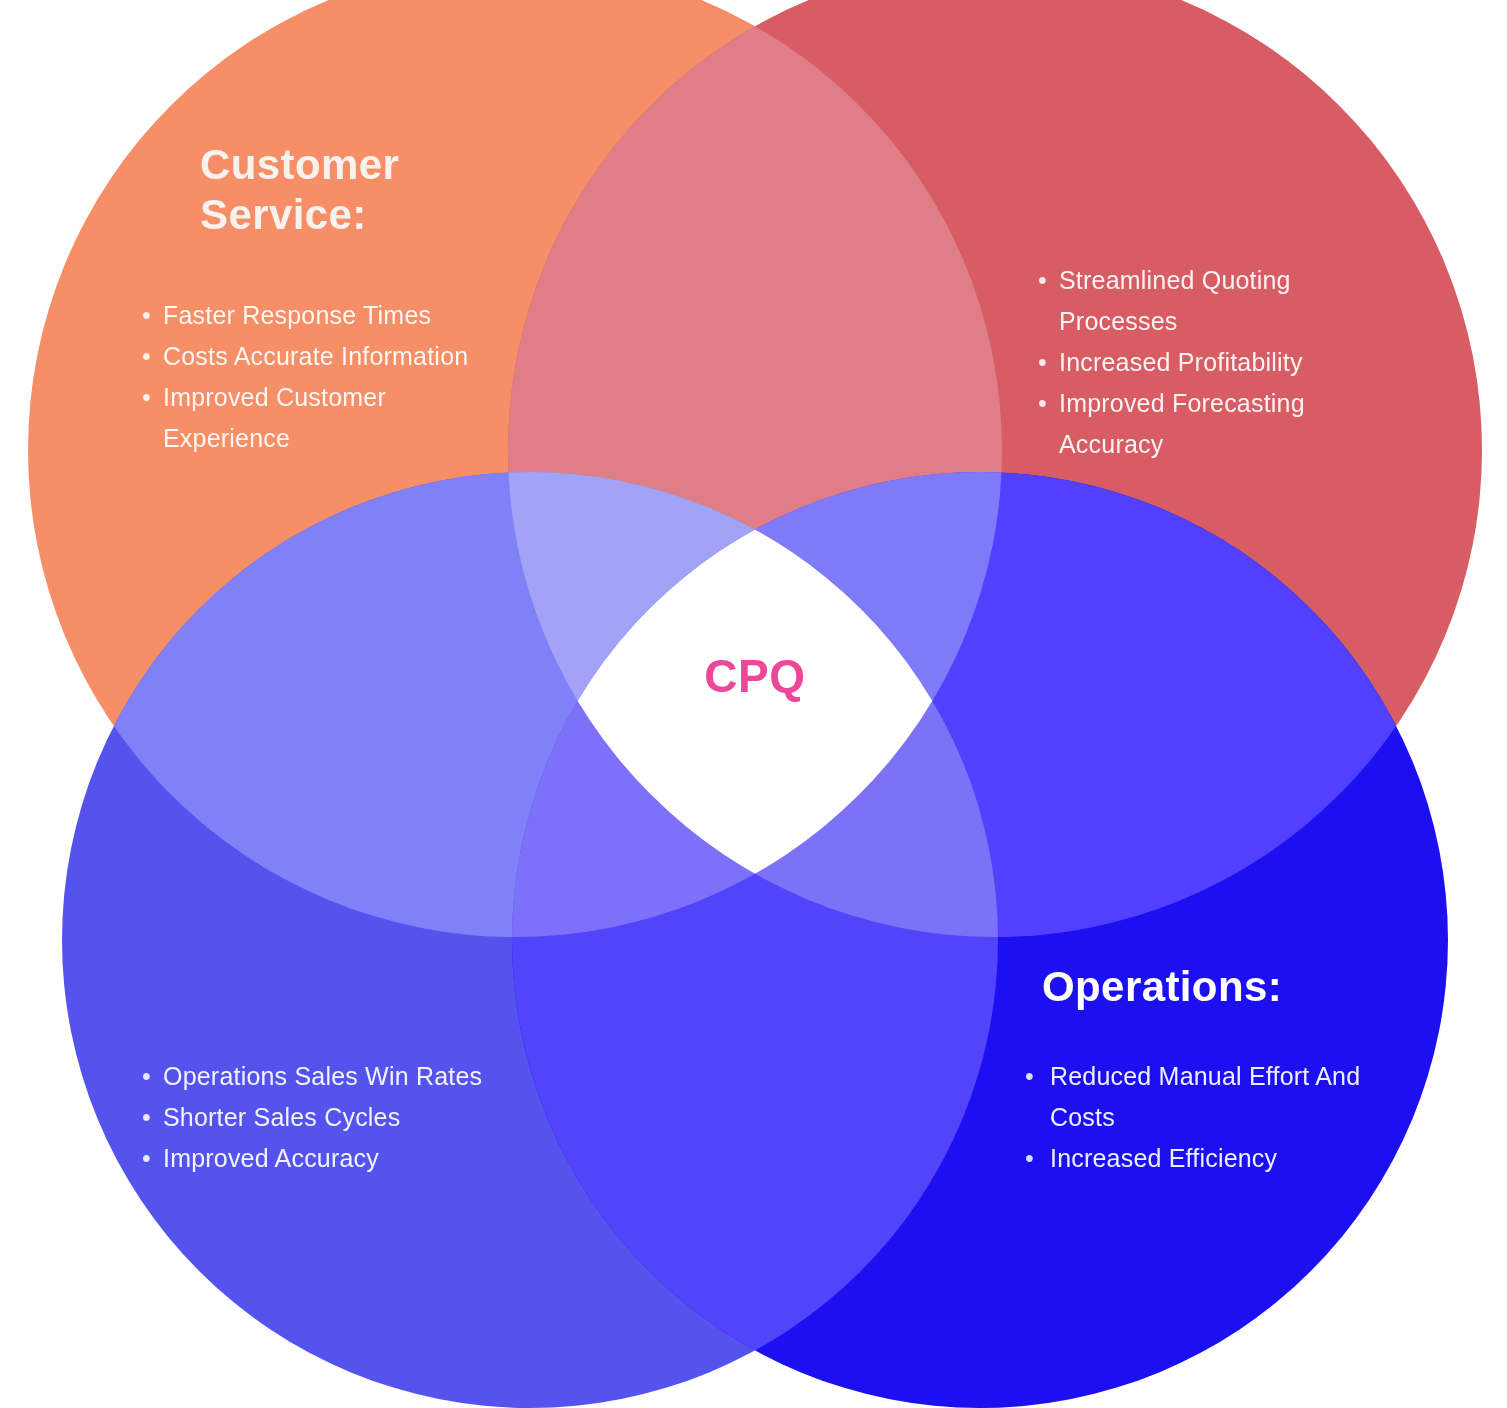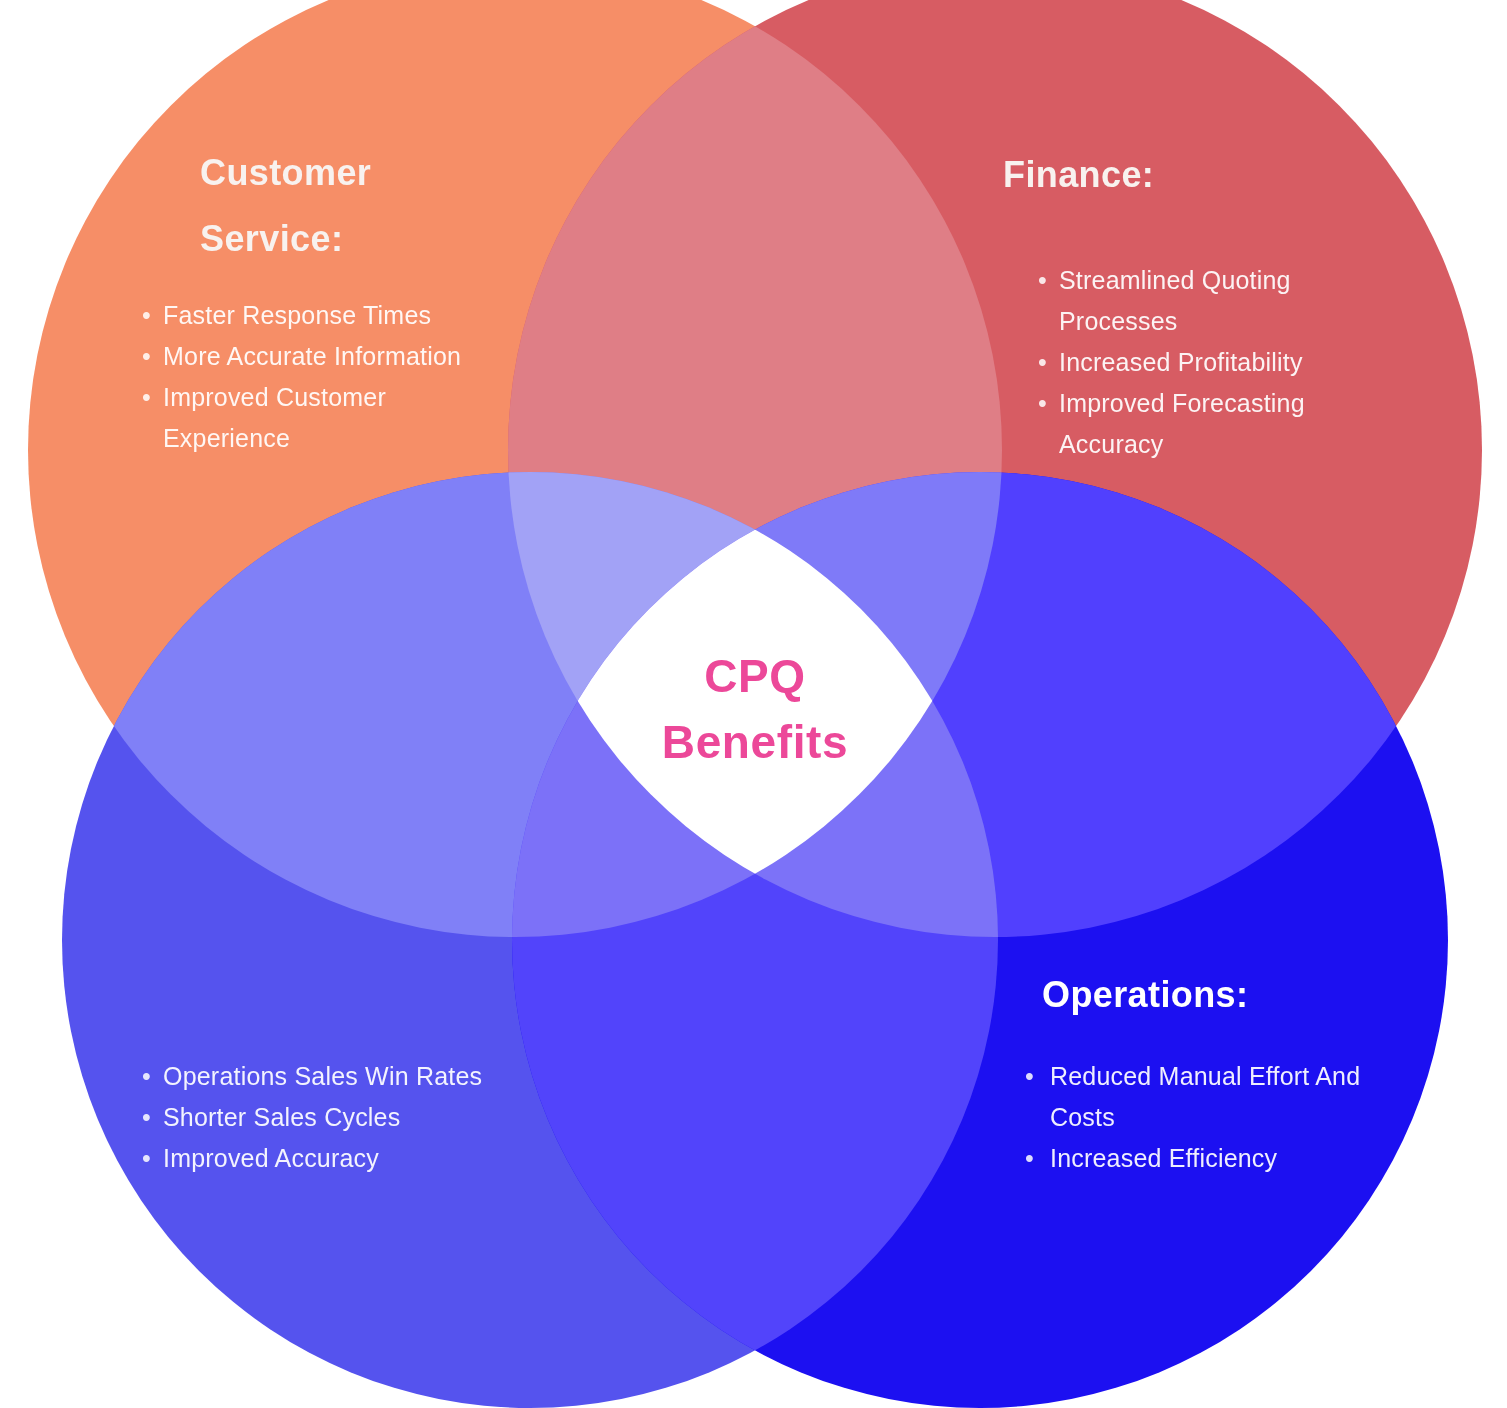--- a/index.html
+++ b/index.html
@@ -8,22 +8,22 @@
     width: 1507px;
     height: 1408px;
     background: #ffffff;
     overflow: hidden;
     font-family: "Liberation Sans", sans-serif;
   }
   .venn-svg { position: absolute; left: 0; top: 0; }
   .section { position: absolute; }
   .heading {
     font-weight: bold;
-    font-size: 36px;
-    line-height: 66px;
+    font-size: 42px;
+    line-height: 50px;
     letter-spacing: 0.4px;
     color: #ffffff;
   }
   .heading.warm { color: #f8f2ef; }
   .bullets {
     list-style: none;
     margin: 8px;
     padding: 0;
     font-size: 25px;
     line-height: 41px;
@@ -121,41 +121,39 @@
         <g clip-path="url(#clipP)">
           <circle cx="980" cy="940" r="468" fill="#FFFFFF"></circle>
         </g>
       </g>
     </g>
   </svg>
 
   <div class="section heading warm" id="cs-heading">Customer Service:</div>
   <ul class="section bullets" id="cs-bullets">
     <li>Faster Response Times</li>
-    <li>More Accurate Information</li>
+    <li>Costs Accurate Information</li>
     <li>Improved Customer Experience</li>
   </ul>
 
-  <div class="section heading warm" id="fin-heading">Finance:</div>
   <ul class="section bullets" id="fin-bullets">
     <li>Streamlined Quoting Processes</li>
     <li>Increased Profitability</li>
     <li>Improved Forecasting Accuracy</li>
   </ul>
 
   <ul class="section bullets" id="sales-bullets">
     <li>Operations Sales Win Rates</li>
     <li>Shorter Sales Cycles</li>
     <li>Improved Accuracy</li>
   </ul>
 
   <div class="section heading" id="ops-heading">Operations:</div>
   <ul class="section bullets ops-bullets" id="ops-bullets">
     <li>Reduced Manual Effort And Costs</li>
     <li>Increased Efficiency</li>
   </ul>
 
   <div class="section" id="center-label">
     <div>CPQ</div>
-    <div>Benefits</div>
   </div>
 
 </div>
 
 </body></html>

